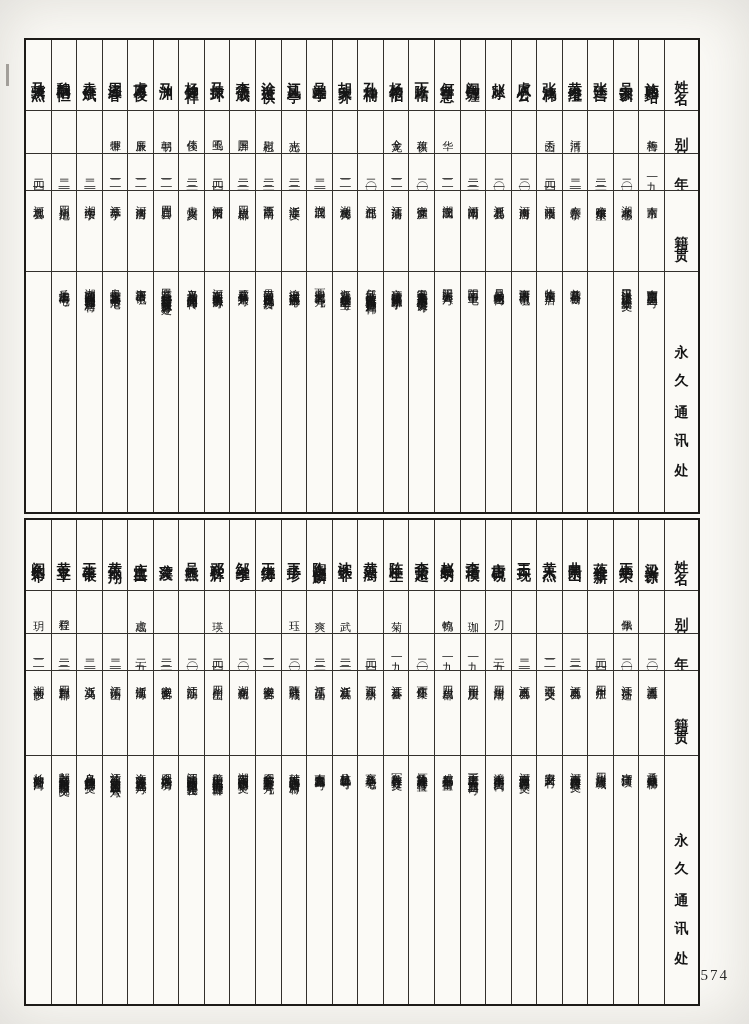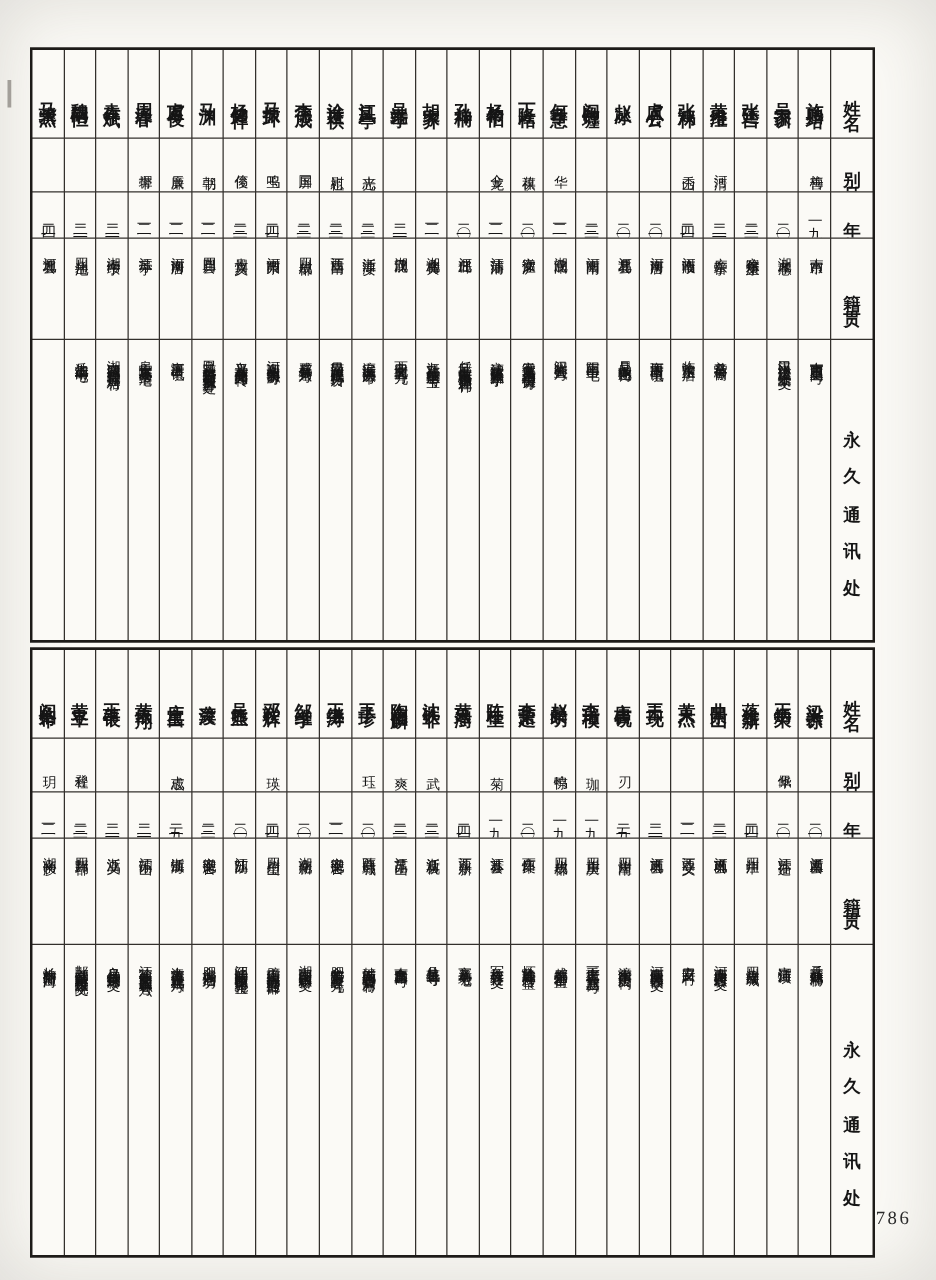--- a/index.html
+++ b/index.html
@@ -320,15 +320,15 @@
         <div class="cell c-age">二三</div>
         <div class="cell c-origin">四川鄷都</div>
         <div class="cell c-address">鄷都高家镇草鞋市福康医院交</div>
         <div class="cell c-name">阎伯希</div>
         <div class="cell c-alias">玥</div>
         <div class="cell c-age">二一</div>
         <div class="cell c-origin">湖南长沙</div>
         <div class="cell c-address">长沙南门外靳江河</div>
       </div>
   </div>
-  <div class="page-number">786</div>
+  <div class="page-number">574</div>
   <div class="speck" style="left:6px;top:64px;width:3px;height:22px;"></div>
 </div>
 
 </body></html>

